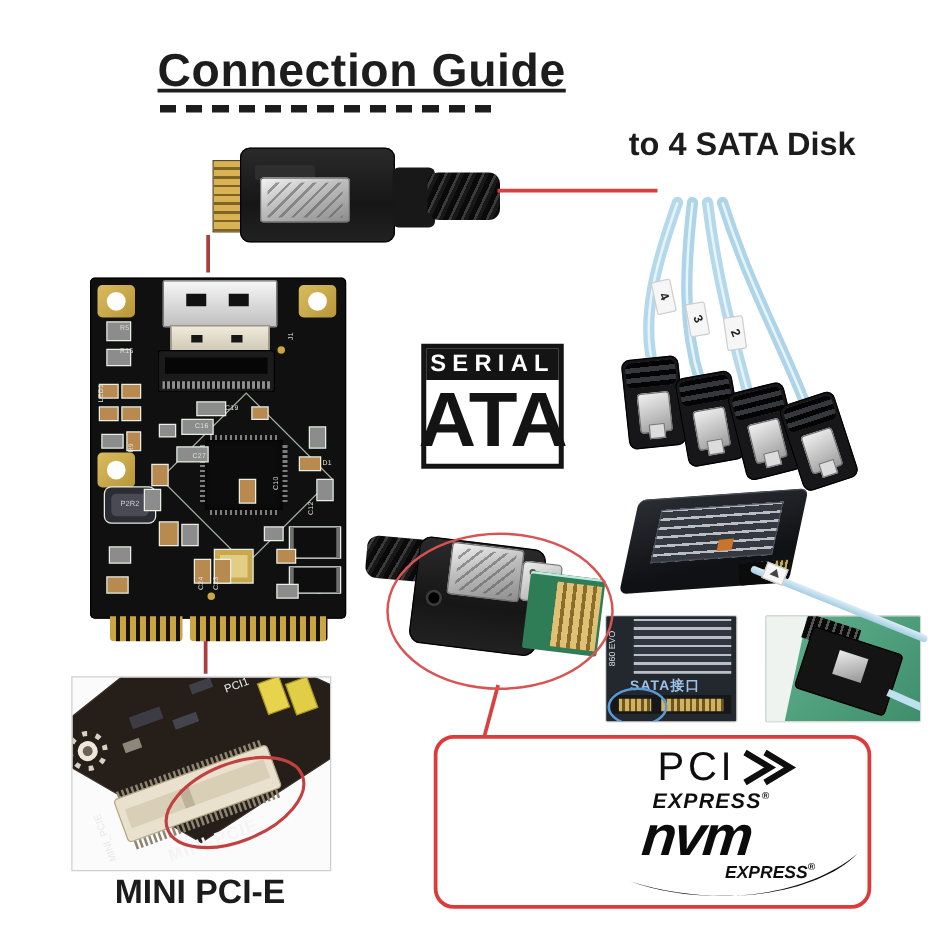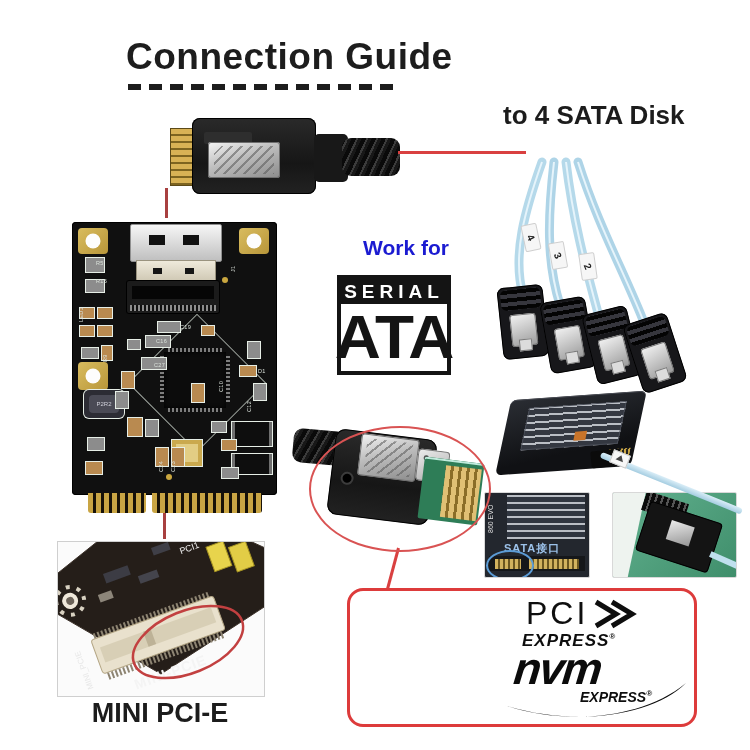--- a/index.html
+++ b/index.html
@@ -1,21 +1,21 @@
 <!DOCTYPE html>
 <html><head>
 <meta charset="utf-8">
 <style>
   html,body{margin:0;padding:0;background:#fff;}
   .canvas{position:relative;width:750px;height:750px;background:#fff;overflow:hidden;
           font-family:"Liberation Sans",sans-serif;color:#1c1c1c;}
   .abs{position:absolute;}
   .b{font-weight:bold;text-align:right;}
   
-  .title{font-size:37px;font-weight:bold;letter-spacing:0.5px;color:#1d1d1d;white-space:nowrap;}
+  .title{font-size:37px;font-weight:bold;letter-spacing:0.5px;color:#1d1d1d;white-space:nowrap;text-decoration:underline;}
   .dashes{height:6px;background:repeating-linear-gradient(90deg,#1d1d1d 0 13px,transparent 13px 21px);}
   
   .rline{background:#d94040;}
   .rline-dk{background:#a84040;}
   
   .fingers-v{background:repeating-linear-gradient(180deg,#d8b255 0 5px,#7d6420 5px 7px);border:1px solid #5c4a18;}
   .conn-body{background:linear-gradient(180deg,#2a2a2a,#161616 60%,#222);border-radius:8px;box-shadow:inset 0 0 0 1px #000;}
   .latch{background:linear-gradient(160deg,#f5f5f5,#bdbdbd 45%,#8b8b8b);border-radius:3px;box-shadow:inset 0 0 0 1px #6e6e6e;}
   .latch .ridges{position:absolute;inset:4px 6px;background:repeating-linear-gradient(135deg,transparent 0 5px,rgba(90,90,90,.55) 5px 7px);}
   .braid{background:repeating-linear-gradient(115deg,#0a0a0a 0 4px,#3b3b3b 4px 6px,#181818 6px 9px);border-radius:9px;}
@@ -167,21 +167,20 @@
     <span class="silk v" style="left:174px;top:190px;">C12</span>
     <span class="silk" style="left:186px;top:146px;">D1</span>
     <span class="silk v" style="left:86px;top:250px;">C24</span>
     <span class="silk v" style="left:98px;top:250px;">C23</span>
     <span class="silk v" style="left:158px;top:50px;">J1</span>
 
     <div class="edge-fingers" style="left:16px;width:58px;"></div>
     <div class="edge-fingers" style="left:80px;width:110px;"></div>
   </div>
 
-  <div class="abs blue-t" style="left:346px;top:236px;width:120px;text-align:center;font-size:21px;">Work for</div>
   <div class="abs sata-logo" style="left:337px;top:275px;width:106px;height:92px;">
     <div class="top">SERIAL</div>
     <div class="ata">ATA</div>
   </div>
 
   <svg class="abs" style="left:480px;top:150px;" width="270" height="245" viewBox="0 0 270 245">
     <path d="M62 12 C 45 60, 32 105, 43 145" stroke="#b5d9ea" stroke-width="9" fill="none" stroke-linecap="round"></path>
     <path d="M74 12 C 68 65, 66 110, 80 155" stroke="#aed4e7" stroke-width="9" fill="none" stroke-linecap="round"></path>
     <path d="M86 12 C 93 70, 105 115, 118 163" stroke="#b5d9ea" stroke-width="9" fill="none" stroke-linecap="round"></path>
     <path d="M98 12 C 118 75, 143 120, 163 170" stroke="#aed4e7" stroke-width="9" fill="none" stroke-linecap="round"></path>

